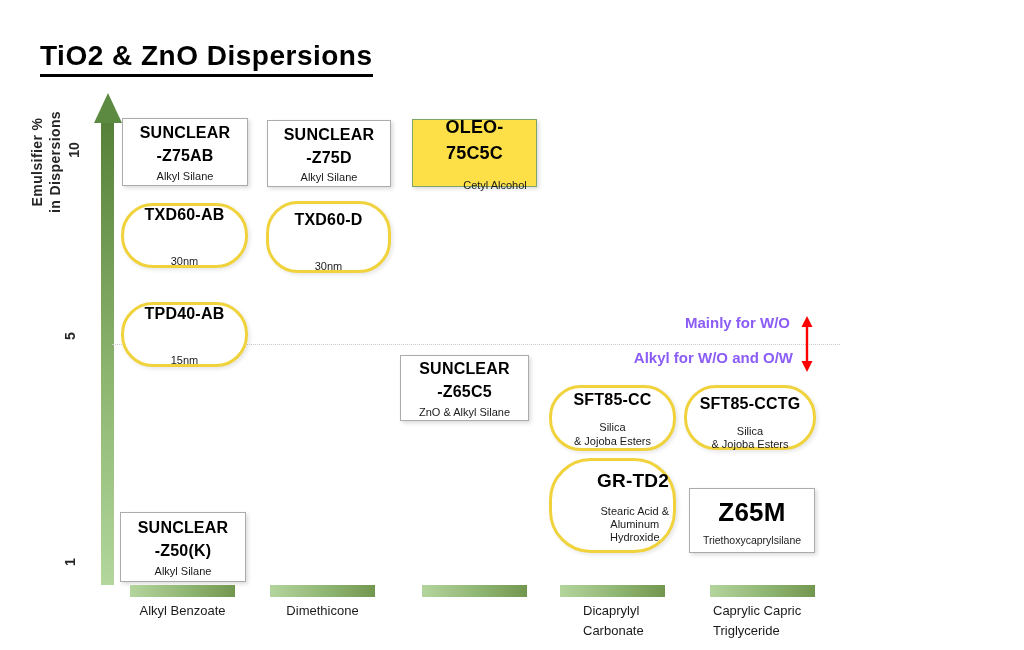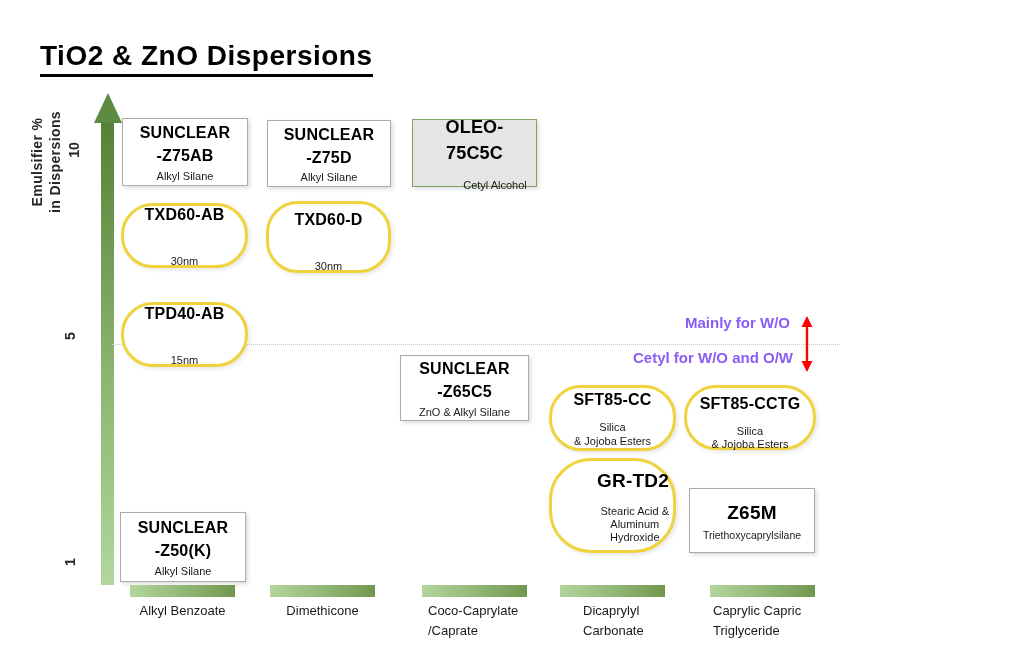--- a/index.html
+++ b/index.html
@@ -23,21 +23,21 @@
   .y-arrow-head{position:absolute;left:94px;top:93px;width:0;height:0;
     border-left:14px solid transparent;border-right:14px solid transparent;border-bottom:30px solid #5d8a41;}
 
   
   .gridline{position:absolute;left:112px;top:344px;width:728px;height:0;border-top:1px dotted #c8c8c8;}
 
   
   .box{position:absolute;display:flex;flex-direction:column;align-items:center;justify-content:center;
     text-align:center;box-sizing:border-box;padding:4px 4px;}
   .white-box{background:#fff;border:1px solid #ababab;box-shadow:2px 2px 4px rgba(0,0,0,0.14);}
-  .green-box{background:#e5e5e5;border:1px solid #7fa566;box-shadow:2px 2px 4px rgba(0,0,0,0.14);}
+  .green-box{background:#fde047;border:1px solid #7fa566;box-shadow:2px 2px 4px rgba(0,0,0,0.14);}
   .pill{background:#fff;border:3.5px solid #f0d33c;border-radius:32px;box-shadow:2px 2px 4px rgba(0,0,0,0.10);gap:9px;}
   .box-name{font-weight:bold;font-size:16px;line-height:1.45;white-space:pre-line;color:#000;letter-spacing:0.2px;}
   .box-sub{font-size:11px;line-height:1.2;white-space:pre-line;color:#1a1a1a;margin-top:2px;}
 
   #box-z75ab{left:122px;top:118px;width:126px;height:68px;}
   #box-z75d{left:267px;top:120px;width:124px;height:67px;}
   #box-oleo{left:412px;top:119px;width:125px;height:68px;}
   #box-oleo .box-name{font-size:18px;}
   #box-oleo .box-sub{margin-top:13px;margin-left:41px;}
   #box-txd60ab{left:121px;top:203px;width:127px;height:65px;}
@@ -46,21 +46,21 @@
   .pill .box-sub{margin-top:20px;}
   #box-z65c5{left:400px;top:355px;width:129px;height:66px;}
   #box-sft85cc{left:549px;top:385px;width:127px;height:66px;}
   #box-sft85cc .box-sub{margin-top:1px;}
   #box-sft85cctg{left:684px;top:385px;width:132px;height:65px;justify-content:space-between;}
   #box-sft85cctg .box-sub{margin-top:1px;}
   #box-grtd2{left:549px;top:458px;width:127px;height:95px;border-radius:42px;align-items:flex-end;}
   #box-grtd2 .box-name{font-size:19px;}
   #box-grtd2 .box-sub{margin-top:1px;line-height:1.18;}
   #box-z65m{left:689px;top:488px;width:126px;height:65px;}
-  #box-z65m .box-name{font-size:19px;}
+  #box-z65m .box-name{font-size:26px;}
   #box-z65m .box-sub{font-size:10.5px;}
   #box-z50k{left:120px;top:512px;width:126px;height:70px;}
 
   
   .red-note{position:absolute;font-size:15px;font-weight:bold;color:#8b5cf6;text-align:right;}
   #note-mainly{left:620px;top:314px;width:170px;}
   #note-good{left:600px;top:349px;width:193px;}
   .red-arrow{position:absolute;left:798px;top:316px;}
 
   
@@ -142,35 +142,33 @@
     <div class="box-name">Z65M</div>
     <div class="box-sub">Triethoxycaprylsilane</div>
   </div>
   <div class="box white-box" id="box-z50k">
     <div class="box-name">SUNCLEAR
 -Z50(K)</div>
     <div class="box-sub">Alkyl Silane</div>
   </div>
 
   <div class="red-note" id="note-mainly">Mainly for W/O</div>
-  <div class="red-note" id="note-good">Cetyl for W/O and O/W</div>
+  <div class="red-note" id="note-good">Alkyl for W/O and O/W</div>
   <svg class="red-arrow" width="18" height="56" viewBox="0 0 18 56">
     <line x1="9" y1="9" x2="9" y2="47" stroke="#ff0000" stroke-width="2.4"></line>
     <polygon points="9,0 3.5,11 14.5,11" fill="#ff0000"></polygon>
     <polygon points="9,56 3.5,45 14.5,45" fill="#ff0000"></polygon>
   </svg>
 
   <div class="xbar" id="xbar-0"></div>
   <div class="xbar" id="xbar-1"></div>
   <div class="xbar" id="xbar-2"></div>
   <div class="xbar" id="xbar-3"></div>
   <div class="xbar" id="xbar-4"></div>
 
   <div class="xlabel" id="xlabel-0">Alkyl Benzoate</div>
   <div class="xlabel" id="xlabel-1">Dimethicone</div>
-  <div class="xlabel" id="xlabel-2">Coco-Caprylate
-/Caprate</div>
   <div class="xlabel" id="xlabel-3">Dicaprylyl
 Carbonate</div>
   <div class="xlabel" id="xlabel-4">Caprylic Capric
 Triglyceride</div>
 
 </div>
 
 </body></html>

